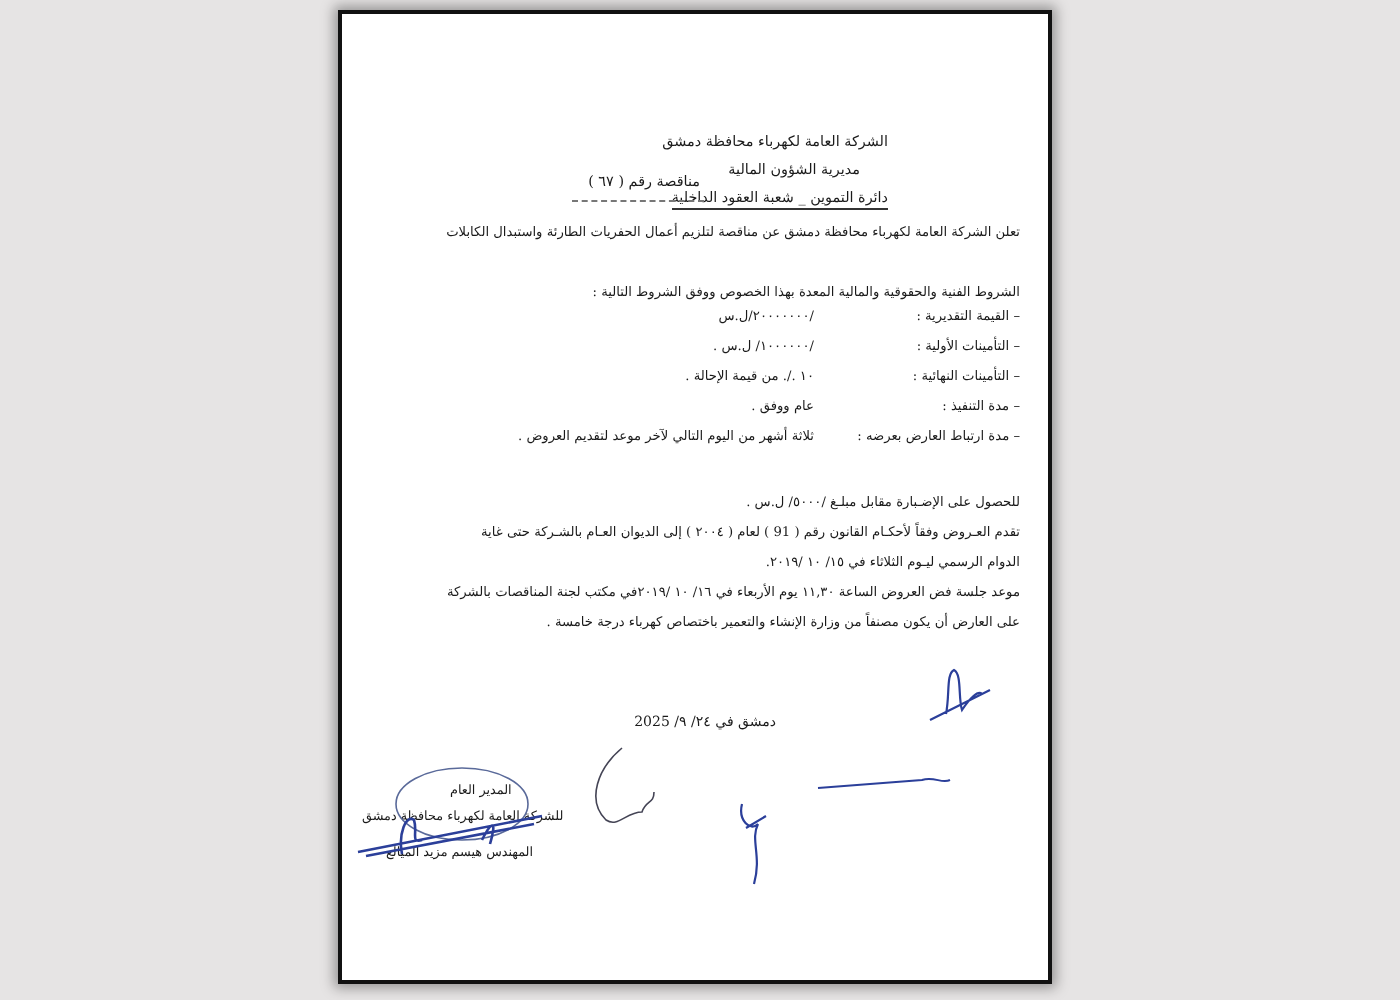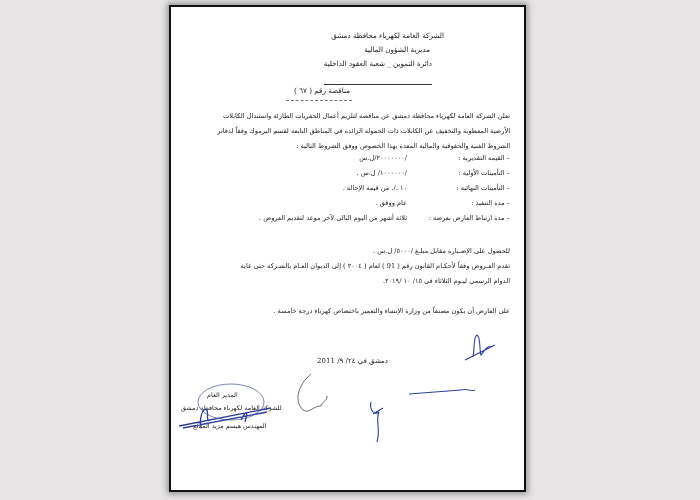--- a/index.html
+++ b/index.html
@@ -12,24 +12,24 @@
   .page {
     position:absolute; left:169px; top:5px; width:357px; height:487px;
     background:#ffffff;
     border:2px solid #111;
     box-shadow: 0 0 6px 2px rgba(0,0,0,0.35);
     box-sizing:border-box;
     direction:rtl;
     color:#1a1a1a;
   }
   .abs { position:absolute; white-space:nowrap; }
-  .hdr { font-size:7.2px; right:86px; text-align:center; }
+  .hdr { font-size:7.2px; right:86px; text-align:center;margin-top:35px; }
   .hdr1 { top:24px; right:80px; }
   .hdr2 { top:38px; right:94px; }
-  .hdr3 { top:52px; right:92px; border-bottom:0.8px solid #333; padding-bottom:16px; }
+  .hdr3 { top:52px; right:80px; border-bottom:0.8px solid #333; padding-bottom:1px; }
   .title { top:79px; right:174px; font-size:7.2px; }
   .title-rule { top:93px; right:172px; width:66px; border-top:1px dashed #777; }
   .para { font-size:6.6px; right:14px; width:324px; text-align:justify; text-align-last:right; line-height:15px; }
   .row { font-size:6.6px; right:14px; width:324px; height:14px; }
   .row .lbl { position:absolute; right:0; }
   .row .val { position:absolute; right:103px; }
   .date { font-size:7px; top:350px; right:136px; }
   .sig-title { font-size:6.4px; }
   svg.sig { position:absolute; overflow:visible; }
 </style>
@@ -39,21 +39,20 @@
 <div class="page">
 
   <div class="abs hdr hdr1">الشركة العامة لكهرباء محافظة دمشق</div>
   <div class="abs hdr hdr2">مديرية الشؤون المالية</div>
   <div class="abs hdr hdr3">دائرة التموين _ شعبة العقود الداخلية</div>
 
   <div class="abs title">مناقصة رقم ( ٦٧ )</div>
   <div class="abs title-rule"></div>
 
   <div class="abs para" style="top:102px">تعلن الشركة العامة لكهرباء محافظة دمشق عن مناقصة لتلزيم أعمال الحفريات الطارئة واستبدال الكابلات</div>
-  <div class="abs para" style="top:117px">الأرضية المعطوبة والتخفيف عن الكابلات  ذات الحمولة الزائدة في المناطق التابعة لقسم اليرموك وفقاً لدفاتر</div>
   <div class="abs para" style="top:132px">الشروط الفنية والحقوقية والمالية المعدة بهذا الخصوص ووفق الشروط التالية :</div>
 
   <div class="abs row" style="top:147px">
     <span class="lbl">– القيمة التقديرية   :</span>
     <span class="val">/٢٠٠٠٠٠٠٠/ل.س</span>
   </div>
   <div class="abs row" style="top:162px">
     <span class="lbl">– التأمينات الأولية :</span>
     <span class="val">/١٠٠٠٠٠٠/ ل.س .</span>
   </div>
@@ -66,29 +65,30 @@
     <span class="val">عام ووفق .</span>
   </div>
   <div class="abs row" style="top:207px">
     <span class="lbl">– مدة ارتباط العارض بعرضه :</span>
     <span class="val">ثلاثة أشهر من اليوم التالي لآخر موعد لتقديم العروض .</span>
   </div>
 
   <div class="abs para" style="top:237px">للحصول على الإضـبارة مقابل مبلـغ /٥٠٠٠/ ل.س .</div>
   <div class="abs para" style="top:252px">تقدم العـروض وفقاً لأحكـام القانون رقم ( 91 ) لعام ( ٢٠٠٤ ) إلى الديوان العـام بالشـركة حتى غاية</div>
   <div class="abs para" style="top:267px">الدوام الرسمي ليـوم الثلاثاء في ١٥/ ١٠ /٢٠١٩.</div>
+  <div class="abs para" style="top:282px">موعد جلسة فض العروض الساعة ١١,٣٠ يوم الأربعاء في ١٦/ ١٠ /٢٠١٩في مكتب لجنة المناقصات بالشركة</div>
   <div class="abs para" style="top:297px">على العارض أن يكون مصنفاً من وزارة الإنشاء والتعمير باختصاص كهرباء درجة خامسة .</div>
 
-  <div class="abs date">دمشق في ٢٤/ ٩/ 2011</div>
+  <div class="abs date">دمشق في ٢٤/ ٩/ 2025</div>
 
   <svg class="sig" style="left:290px;top:320px" width="40" height="40">
     <path d="M4 33 L34 18 M12 30 C14 20 12 10 16 8 C20 10 18 22 20 28 C24 22 28 18 30 20" stroke="#2b3f9a" stroke-width="1.1" fill="none"></path>
   </svg>
 
-  <div class="abs sig-title" style="top:384px;left:36px;direction:rtl">المدير العام</div>
+  <div class="abs sig-title" style="top:384px;left:54px;direction:rtl">المدير العام</div>
   <div class="abs sig-title" style="top:397px;left:10px;direction:rtl">للشركة العامة لكهرباء محافظة دمشق</div>
   <div class="abs sig-title" style="top:415px;left:22px;direction:rtl">المهندس هيسم مزيد الميالع</div>
 
   <svg class="sig" style="left:0;top:375px" width="357" height="110">
 
     <ellipse cx="60" cy="20" rx="33" ry="18" stroke="#5a6a9a" stroke-width="0.8" fill="none"></ellipse>
 
     <path d="M8 44 L100 26 M12 46 L96 30 M30 45 C28 35 32 25 36 28 C38 34 34 40 40 38 M70 38 C74 30 78 26 74 40" stroke="#2b3f9a" stroke-width="1.3" fill="none"></path>
 
     <path d="M140 -8 C128 2 122 18 132 28 C138 32 142 24 150 24 C152 18 156 20 156 14" stroke="#445" stroke-width="0.8" fill="none"></path>

